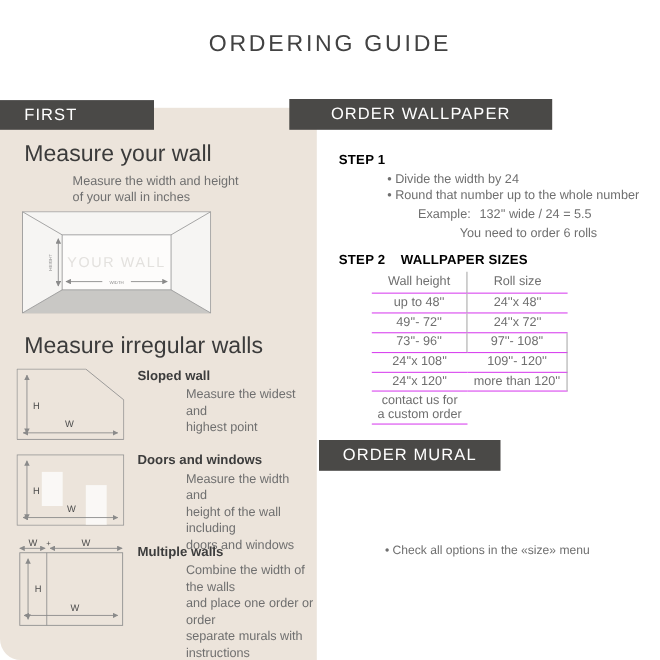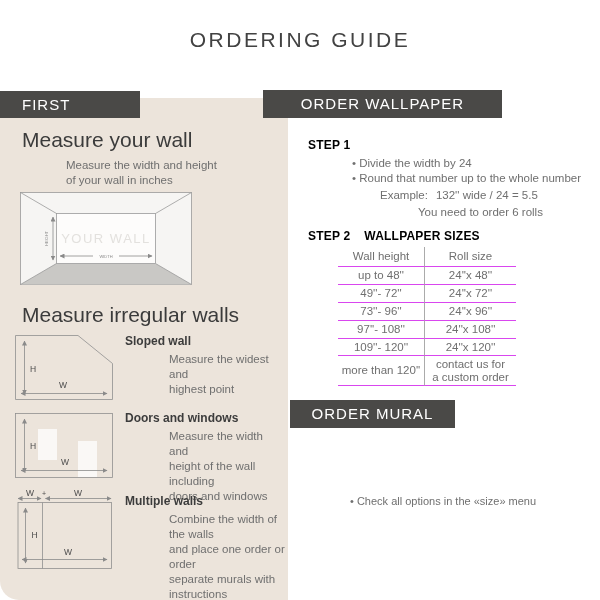--- a/index.html
+++ b/index.html
@@ -157,21 +157,20 @@
   </div>
 
   <div class="abs size-table">
     <div class="cell col1">Wall height</div>
     <div class="cell">Roll size</div>
     <div class="cell col1">up to 48''</div>
     <div class="cell">24''x 48''</div>
     <div class="cell col1">49''- 72''</div>
     <div class="cell">24''x 72''</div>
     <div class="cell col1">73''- 96''</div>
-    <div class="cell">24''x 96''</div>
     <div class="cell col1">97''- 108''</div>
     <div class="cell">24''x 108''</div>
     <div class="cell col1">109''- 120''</div>
     <div class="cell">24''x 120''</div>
     <div class="cell col1">more than 120''</div>
     <div class="cell">contact us for
 a custom order</div>
   </div>
 
   <div class="abs mural-bullet" style="left:350px;top:495px;">Check all options in the «size» menu</div>

